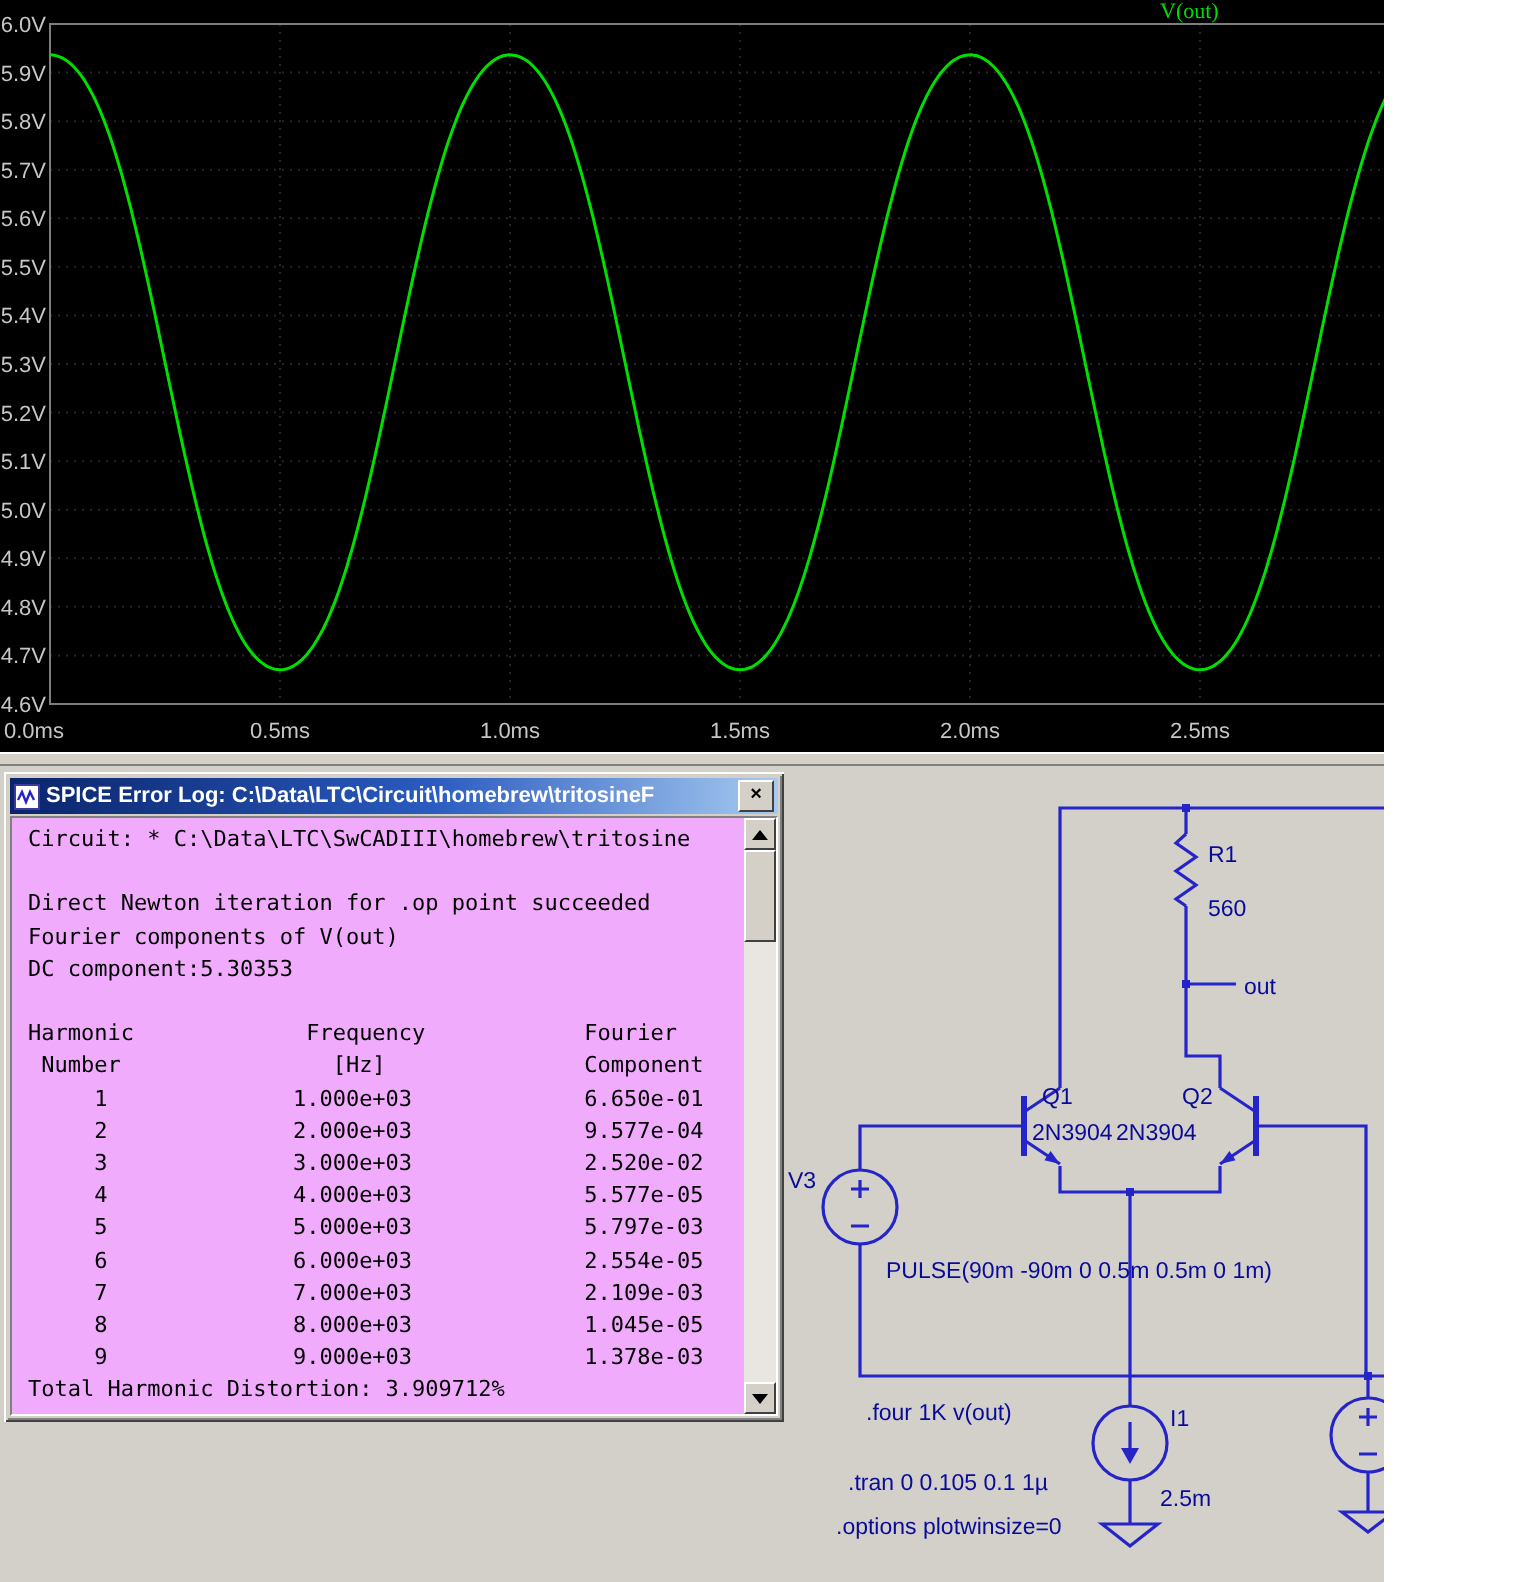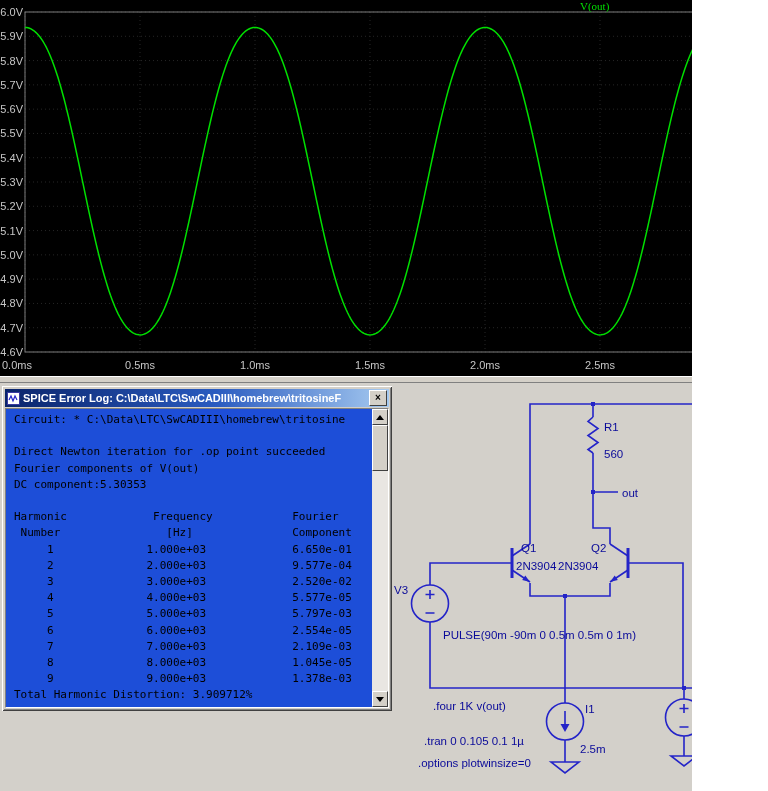--- a/index.html
+++ b/index.html
@@ -30,21 +30,21 @@
           display:flex;flex-direction:column;}
   .titlebar{height:18px;background:linear-gradient(90deg,#0a246a 0%,#2a5bc0 55%,#a6caf0 100%);
             display:flex;align-items:center;gap:3px;padding:0 2px;flex:0 0 18px;}
   .wicon{width:13px;height:13px;flex:0 0 13px;display:block;}
   .wtitle{color:#ffffff;font:bold 11px "Liberation Sans",sans-serif;white-space:nowrap;
           overflow:hidden;flex:1;}
   .xbtn{width:16px;height:14px;background:#d4d0c8;color:#000;
         border:1px solid;border-color:#ffffff #404040 #404040 #ffffff;
         font:bold 10px "Liberation Sans",sans-serif;display:flex;align-items:center;
         justify-content:center;line-height:1;}
-  .client{flex:1;margin-top:1px;background:#1d4ed8;position:relative;overflow:hidden;
+  .client{flex:1;margin-top:1px;background:#f0abfc;position:relative;overflow:hidden;
           border:1px solid;border-color:#808080 #ffffff #ffffff #808080;}
   #log-pre{margin:0;padding:3px 20px 0 8px;font:11px/16.2px "DejaVu Sans Mono","Liberation Mono",monospace;
            color:#000;white-space:pre;}
   .vscroll{position:absolute;right:0;top:0;bottom:0;width:16px;background:#e9e6e2;}
   .sbtn{position:absolute;left:0;width:16px;height:16px;background:#d4d0c8;box-sizing:border-box;
         border:1px solid;border-color:#ffffff #404040 #404040 #ffffff;
         display:flex;align-items:center;justify-content:center;}
   .sbtn.up{top:0;}
   .sbtn.down{bottom:0;}
   .sthumb{position:absolute;left:0;top:16px;width:16px;height:46px;background:#d4d0c8;box-sizing:border-box;
@@ -204,21 +204,21 @@
         <text class="stext" x="418" y="767">.options plotwinsize=0</text>
       </g>
     </svg>
 
     <div id="logwin">
       <div class="titlebar">
         <svg class="wicon" viewBox="0 0 13 13">
           <rect x="0.5" y="0.5" width="12" height="12" fill="#ffffff" stroke="#3a3aa0"></rect>
           <polyline points="2,8 4,4 6,9 8,4 10,8" fill="none" stroke="#2424c8" stroke-width="1.2"></polyline>
         </svg>
-        <span class="wtitle">SPICE Error Log: C:\Data\LTC\SwCADIII\homebrew\tritosineF</span>
+        <span class="wtitle">SPICE Error Log: C:\Data\LTC\Circuit\homebrew\tritosineF</span>
         <span class="xbtn">×</span>
       </div>
       <div class="client">
         <pre id="log-pre">Circuit: * C:\Data\LTC\SwCADIII\homebrew\tritosine
 
 Direct Newton iteration for .op point succeeded
 Fourier components of V(out)
 DC component:5.30353
 
 Harmonic             Frequency            Fourier

